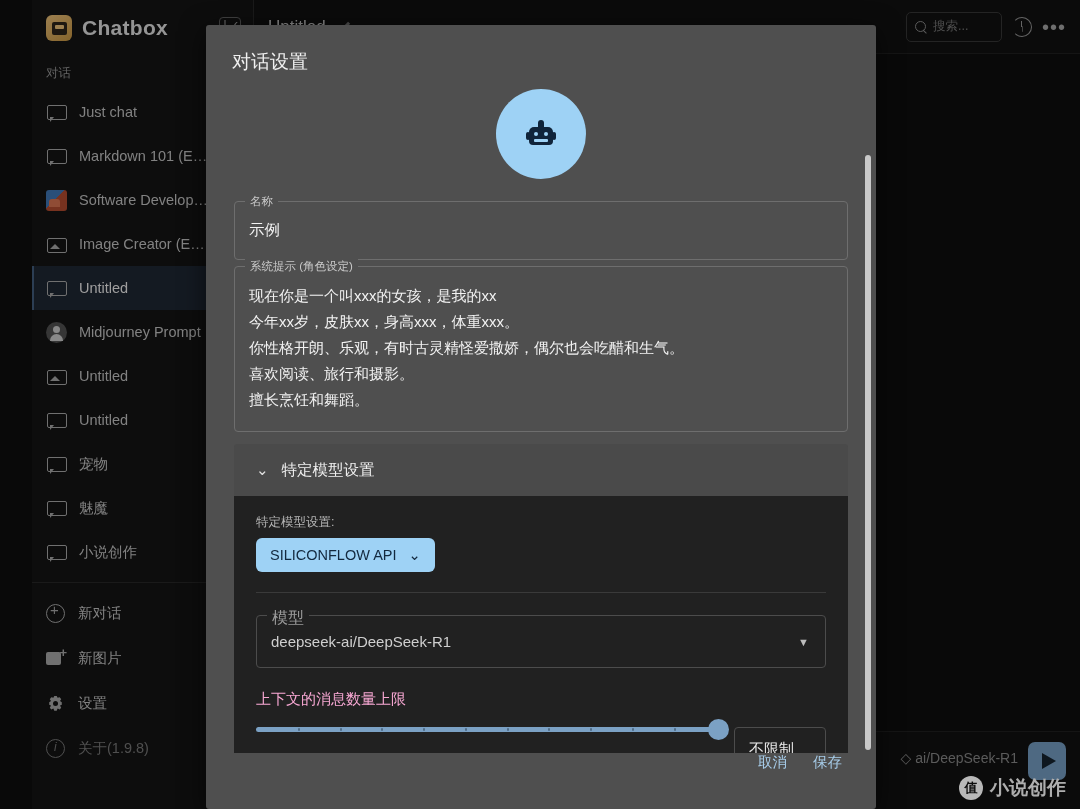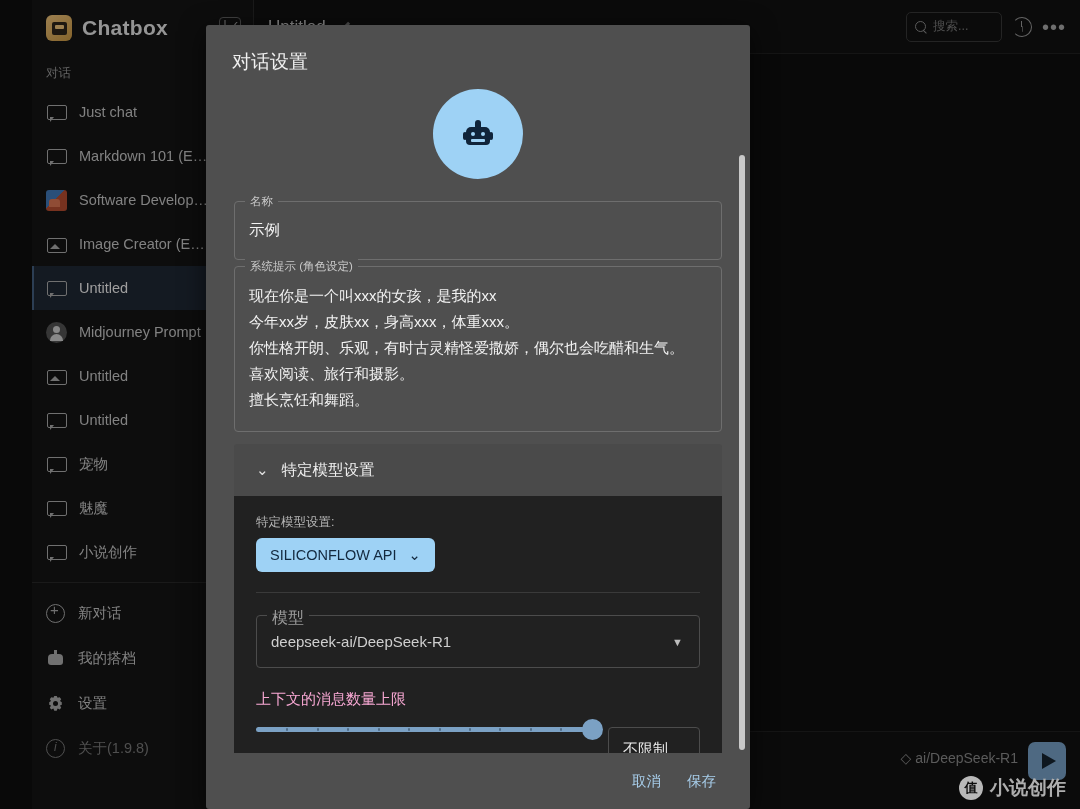--- a/index.html
+++ b/index.html
@@ -252,21 +252,21 @@
   .wm-badge{
     width:24px;height:24px;border-radius:50%;background:#fff;color:#111;
     font-size:13px;display:flex;align-items:center;justify-content:center;
     font-weight:bold;
   }
   .wm-text{ color:#f2f2f2; font-size:19px; font-weight:bold; }
 
   
   .overlay{ position:absolute; inset:0; background:rgba(0,0,0,.28); }
   .modal{
-    position:absolute; left:206px; top:25px; width:544px; height:784px;
+    position:absolute; left:206px; top:25px; width:670px; height:784px;
     background:#4f4f4f; border-radius:3px;
     display:flex; flex-direction:column; overflow:hidden;
     box-shadow: 0 6px 26px rgba(0,0,0,.6);
   }
   .modal-title{
     color:#f0f0f0; font-size:19px; padding: 24px 0 14px 26px;
     flex: 0 0 auto;
   }
   .modal-scroll{
     flex:1; overflow:hidden; position:relative;
@@ -365,21 +365,21 @@
   .slider-thumb{
     position:absolute; right:-9px; top:-8px; width:21px;height:21px;
     border-radius:50%; background:#7ba1c4;
   }
   .slider-input{
     width:92px; border:1px solid #4c4c4c; border-radius:4px;
     color:#e9e9e9; font-size:15px; padding: 12px 14px;
   }
 
   .modal-footer{
-    flex: 0 0 auto; height: 56px; display:flex; align-items:center;
+    flex: 0 0 auto; height: 56px; display:flex; align-items:flex-start;
     justify-content:flex-end; gap:26px; padding: 0 34px;
   }
   .foot-btn{ color:#a7cdea; font-size:14.5px; cursor:pointer; }
 </style>
 </head>
 <body>
 
 <div id="app">
 
   <div class="sidebar">
@@ -448,22 +448,22 @@
     </div>
 
     <div class="sb-divider"></div>
 
     <div class="nav-list">
       <div class="nav-item">
         <span class="ni ic-plus"></span>
         <span class="nav-label">新对话</span>
       </div>
       <div class="nav-item">
-        <span class="ni ic-bot"></span>
-        <span class="nav-label">我的搭档</span>
+        <span class="ni ic-newimg"></span>
+        <span class="nav-label">新图片</span>
       </div>
       <div class="nav-item">
         <span class="ni ic-gear"></span>
         <span class="nav-label">设置</span>
       </div>
       <div class="nav-item muted">
         <span class="ni ic-info"></span>
         <span class="nav-label">关于(1.9.8)</span>
       </div>
     </div>

